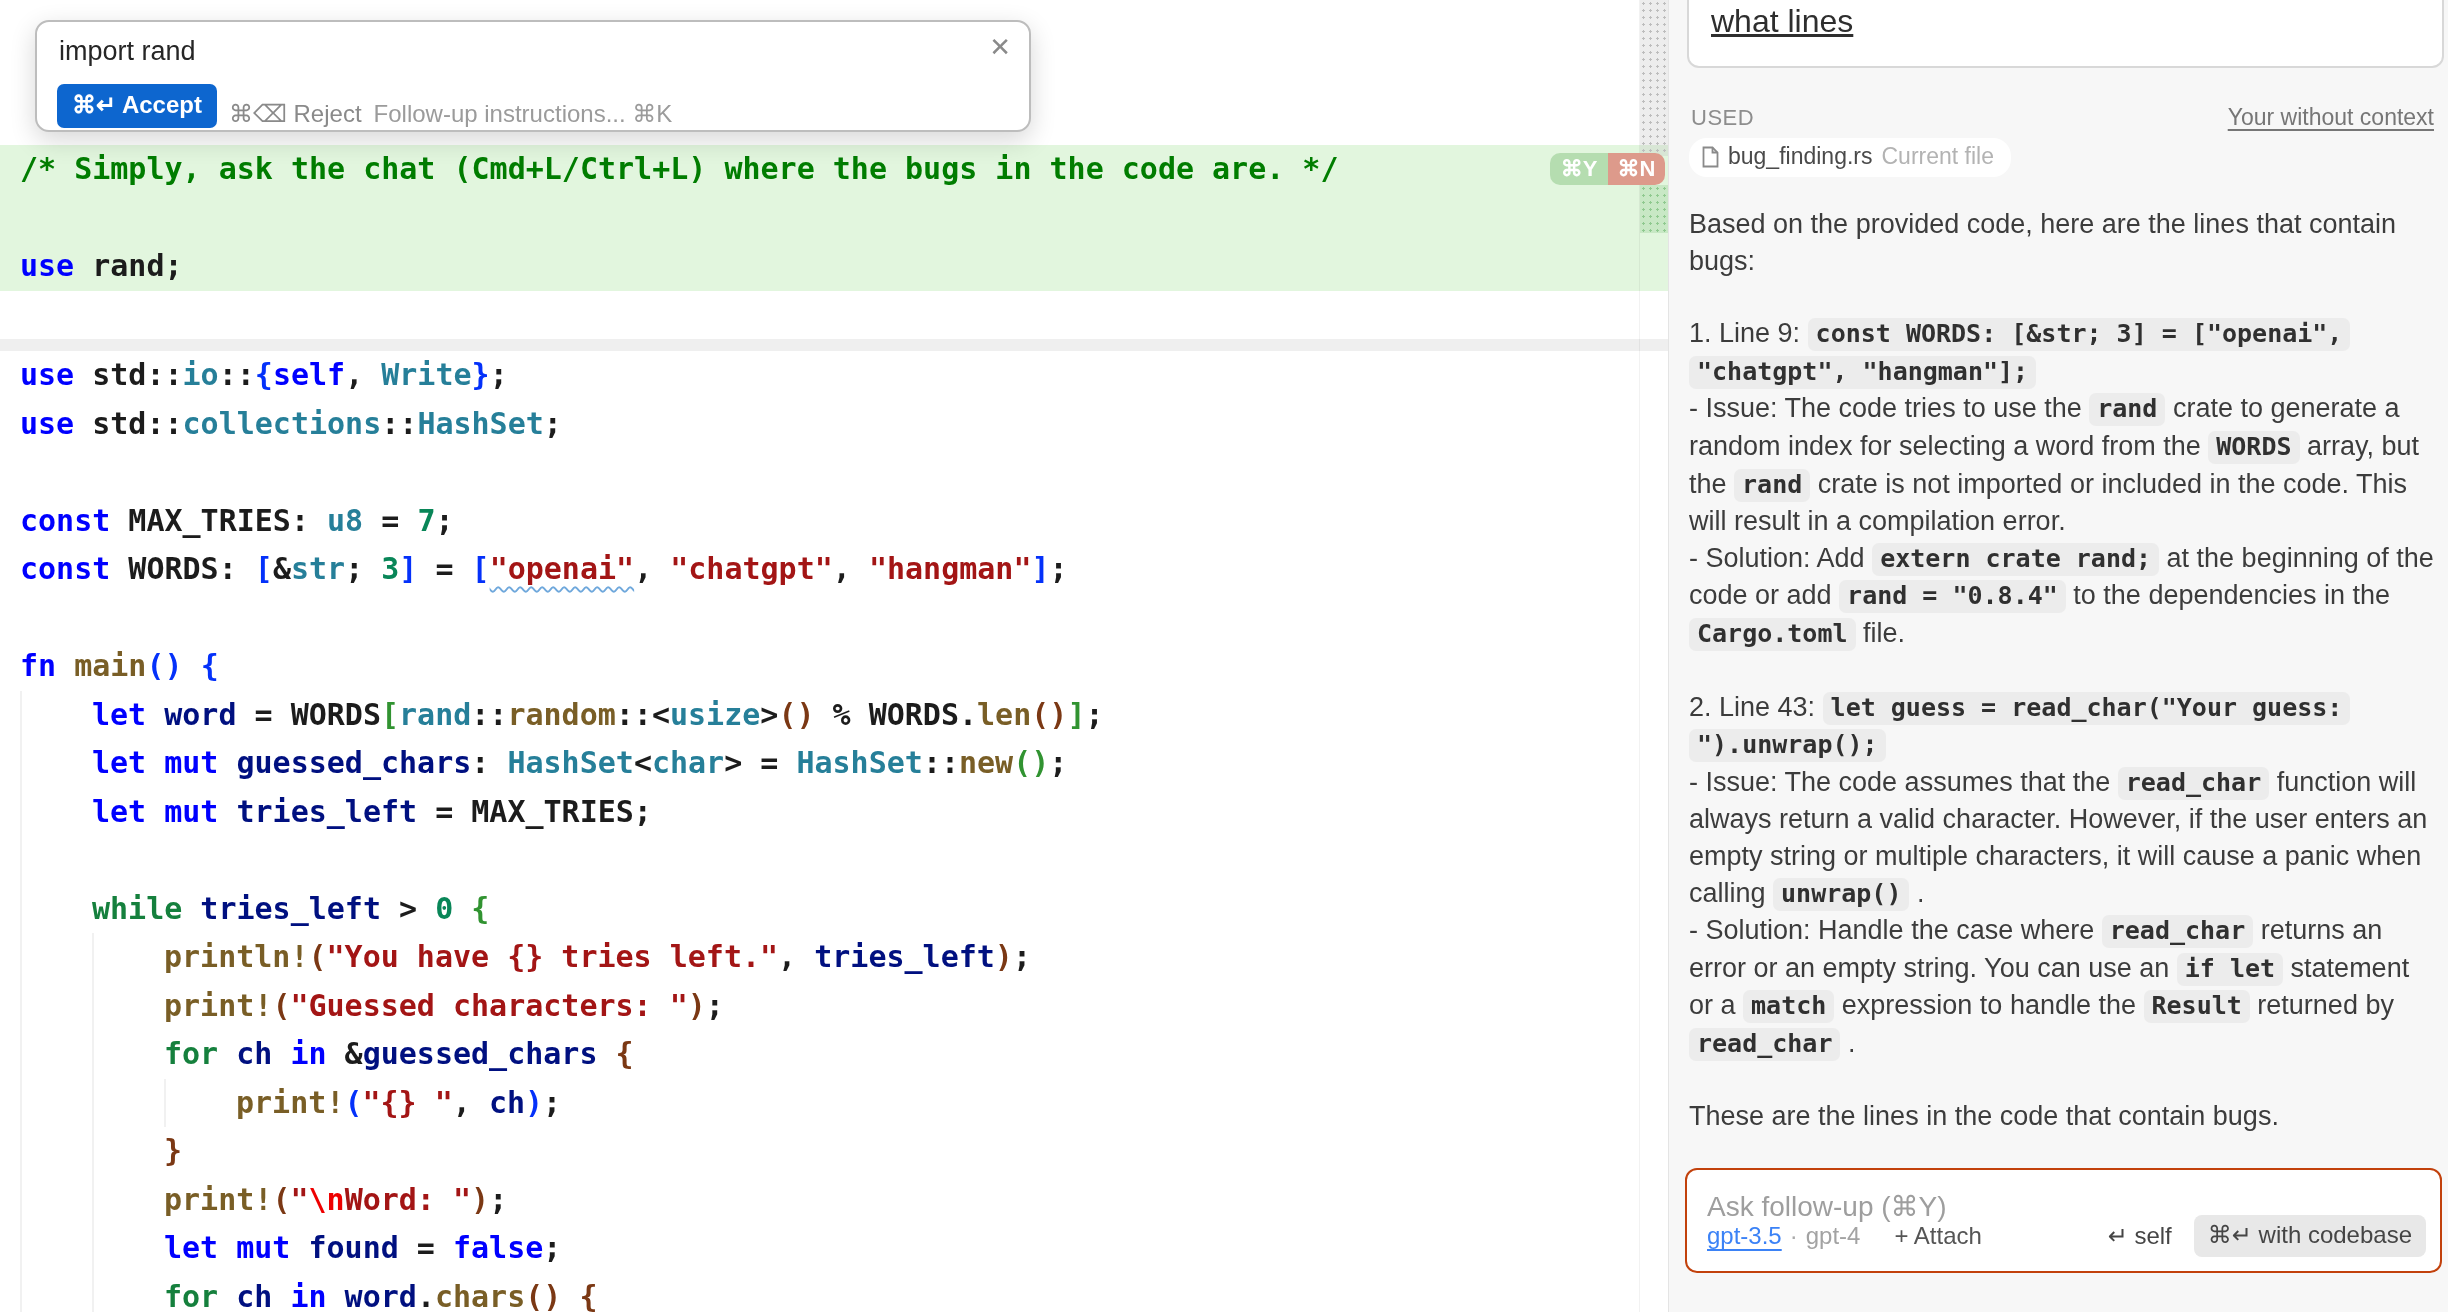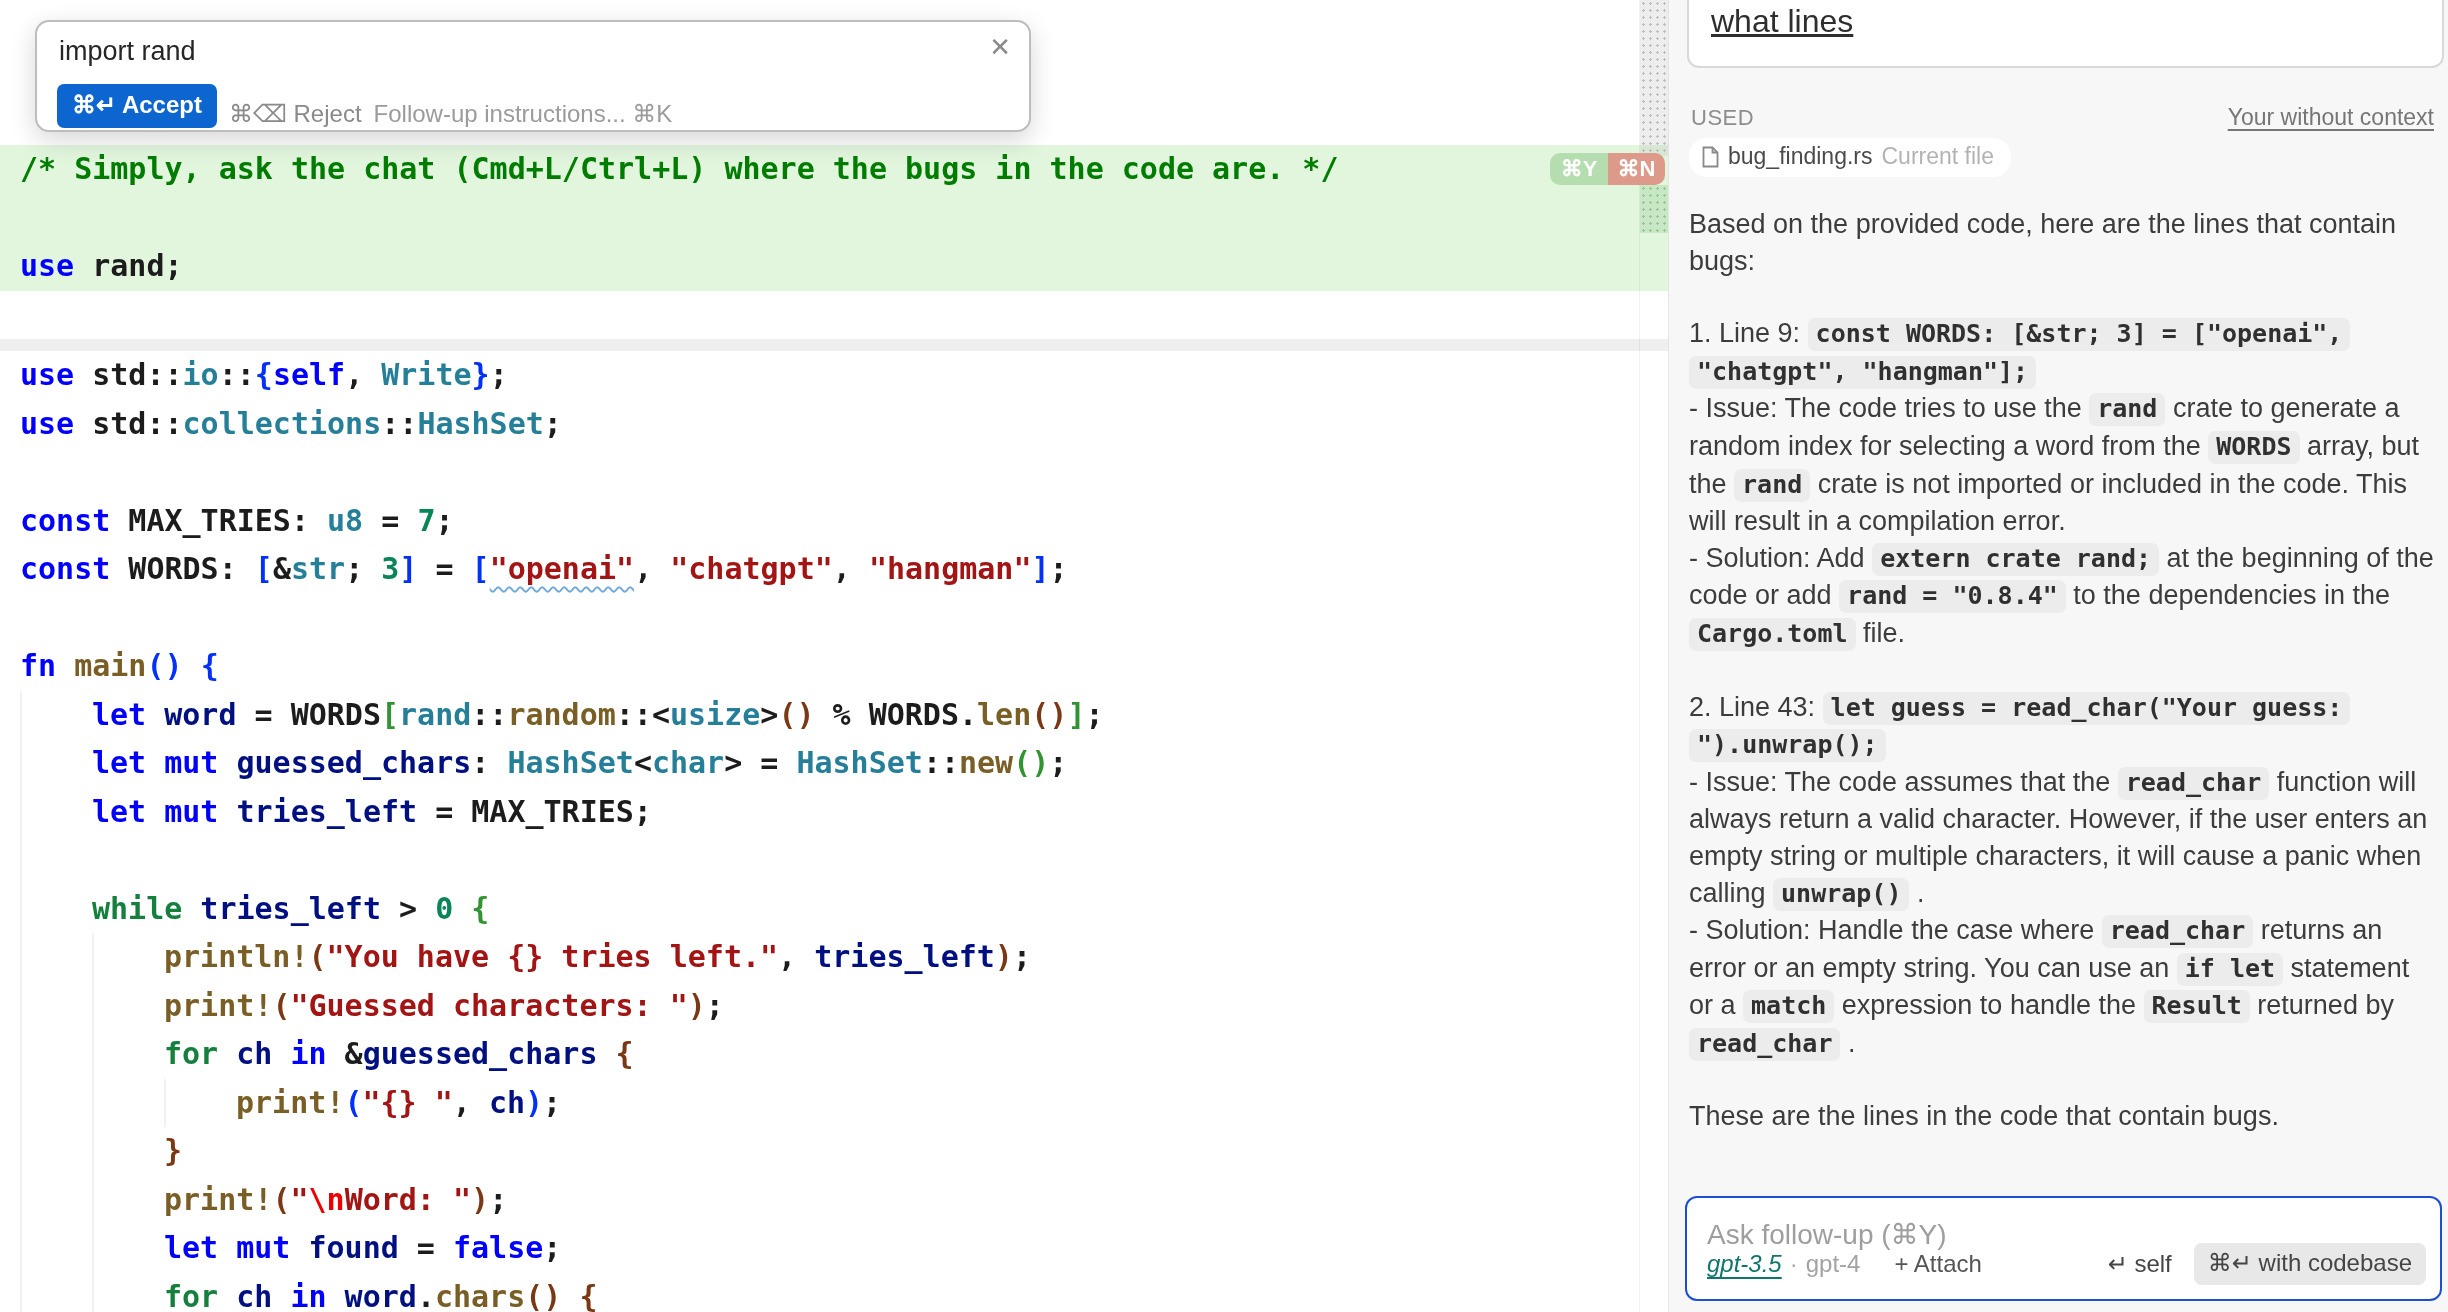--- a/index.html
+++ b/index.html
@@ -51,24 +51,24 @@
   #rerun-link { font-size:23px; color:#767676; text-decoration:underline; text-underline-offset:4px; cursor:pointer; }
   #file-pill { position:absolute; left:20px; top:138px; display:inline-flex; align-items:center; gap:9px; background:#fff; border-radius:18px; padding:5px 17px 7px 13px; }
   #file-pill .fname { font-size:23px; color:#4a4a4a; }
   #file-pill .ftag { font-size:23px; color:#b3b3b3; }
   .doc-icon { width:17px; height:22px; }
 
   #chat-answer { position:absolute; left:20px; top:206px; width:746px; font-size:27px; line-height:36.6px; color:#3c3c3c; }
   .blk { margin-bottom:36px; overflow-wrap:anywhere; }
   .icode { font-family:"DejaVu Sans Mono", monospace; font-size:25px; font-weight:700; color:#303030; background:#ececec; border-radius:7px; padding:1px 8px 3px; box-decoration-break:clone; -webkit-box-decoration-break:clone; overflow-wrap:anywhere; }
 
-  #followup-box { position:absolute; left:16px; right:6px; top:1168px; height:105px; background:#fff; border:2px solid #1d4ed8; border-radius:12px;margin-top:28px; }
+  #followup-box { position:absolute; left:16px; right:6px; top:1168px; height:105px; background:#fff; border:2px solid #c2410c; border-radius:12px; }
   #followup-placeholder { position:absolute; left:20px; top:20px; font-size:28px; color:#9e9e9e; }
   #followup-bar { position:absolute; left:20px; right:14px; bottom:14px; display:flex; align-items:center; font-size:24px; color:#555; }
-  #model-35 { color:#0f766e; text-decoration:underline; text-underline-offset:5px; cursor:pointer;font-style:italic; }
+  #model-35 { color:#3b82f6; text-decoration:underline; text-underline-offset:5px; cursor:pointer; }
   .model-sep { color:#aaa; margin:0 8px; }
   #model-4 { color:#a3a3a3; cursor:pointer; }
   #attach-btn { margin-left:34px; color:#555; cursor:pointer; }
   #chat-action { margin-left:auto; color:#454545; cursor:pointer; }
   #codebase-pill { margin-left:22px; background:#e8e8e8; border-radius:8px; padding:6px 14px 8px; color:#454545; cursor:pointer; }
 </style>
 </head>
 <body>
 
 <div id="page">

